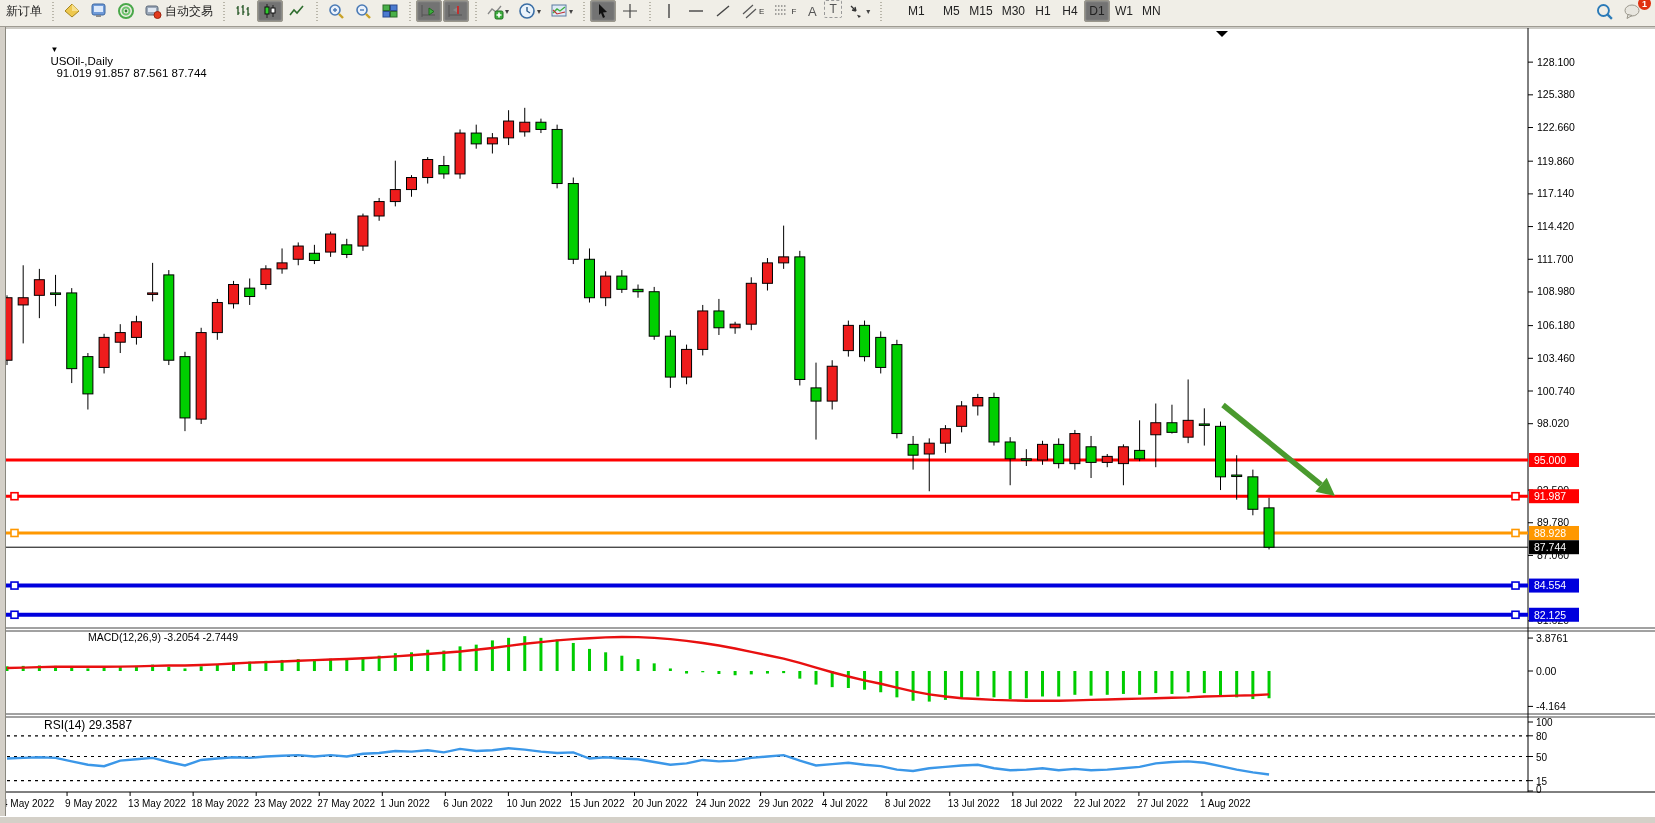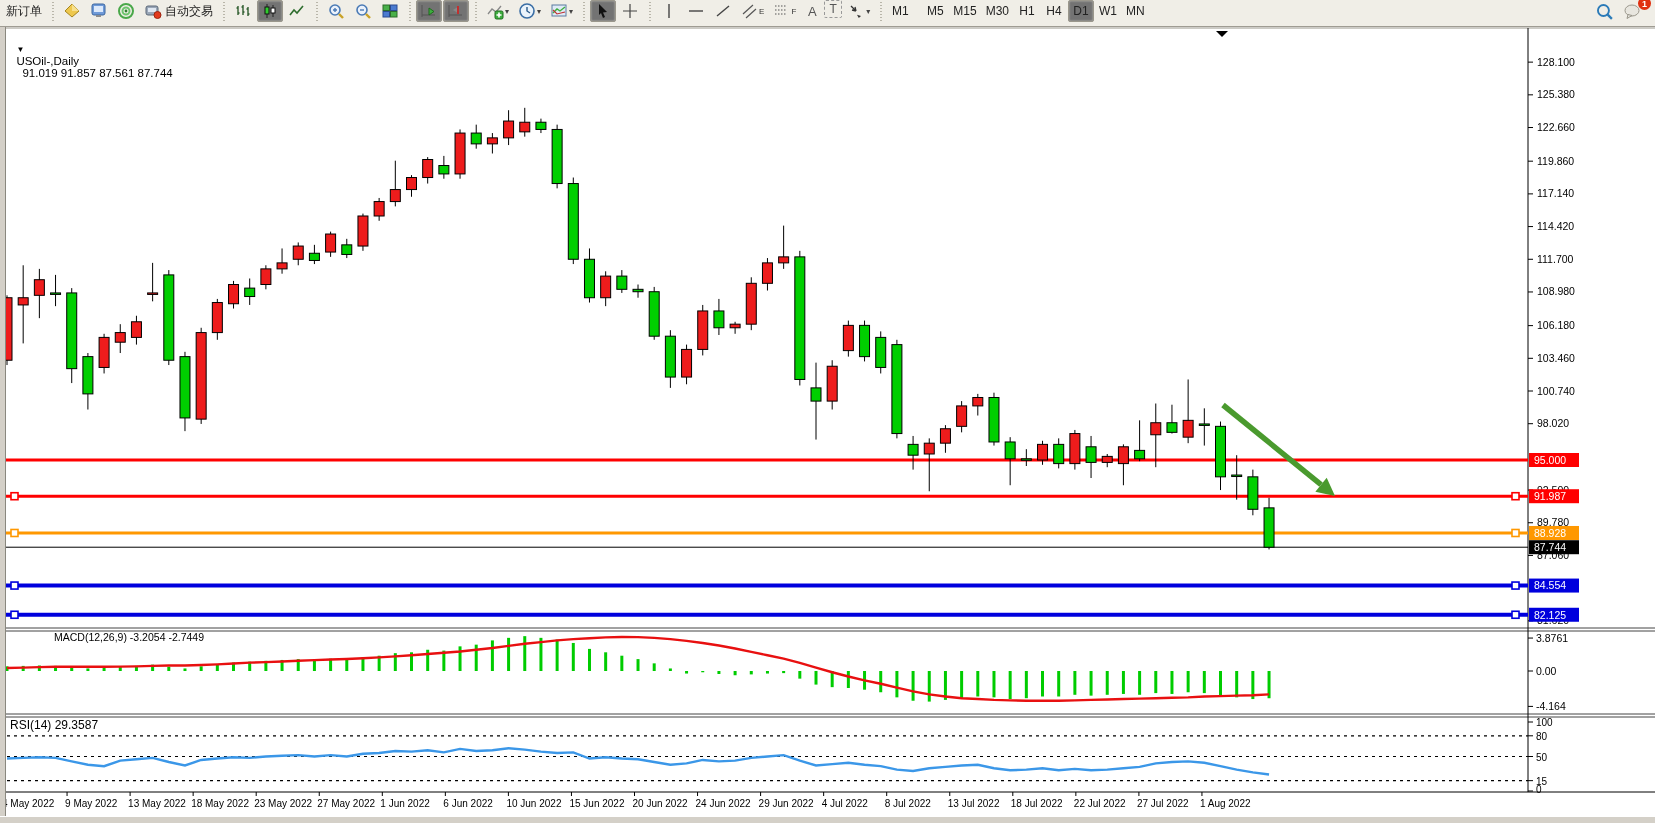--- a/index.html
+++ b/index.html
@@ -15,21 +15,21 @@
     background:repeating-linear-gradient(180deg,#b9b6aa 0 1px,transparent 1px 3px);
     background-size:2px 100%;background-repeat:no-repeat;background-position:3px 2px;}
   .caret{font-size:8px;color:#444;margin-left:1px;}
   .tficon{display:block;}
   #notif-badge{position:absolute;top:-4px;right:-5px;background:#e03010;color:#fff;border-radius:50%;
     width:13px;height:13px;font-size:9px;display:flex;align-items:center;justify-content:center;font-weight:bold;}
   #chart-wrap{position:absolute;left:0;top:27px;width:1655px;height:670px;background:#fff;}
   #left-strip{position:absolute;left:0;top:27px;width:6px;height:789px;background:#d4d0c8;
     border-right:1px solid #8a887f;box-sizing:border-box;}
   #bottom-strip{position:absolute;left:0;top:816px;width:1655px;height:7px;background:#d4d0c8;border-top:1px solid #fff;}
-  .ovl{position:absolute;font-size:11px;color:#000;white-space:pre;}
+  .ovl{position:absolute;font-size:11px;color:#000;white-space:pre;margin-left:34px;}
   #chart-title{left:10px;top:31px;font-size:11.5px;}
   #macd-label{left:10px;top:631px;font-size:10.5px;padding-left:44px;}
   #rsi-label{left:10px;top:718px;font-size:12px;}
   svg text{font-family:"Liberation Sans",sans-serif;}
 </style>
 </head>
 <body>
 
 <div id="toolbar">
   <div class="tbtn texted">新订单</div>
@@ -198,21 +198,21 @@
   <div class="tbtn">
     <svg class="tficon" width="18" height="18" viewBox="0 0 18 18">
         <path d="M4 4l5 5M9 9l-1 -4M9 9l-4 -1" stroke="#333" stroke-width="1.3" fill="none"></path>
         <path d="M14 14l-4 -1.2 1.8 3.2z" fill="#333"></path>
       </svg>
     <span class="caret">▾</span>
   </div>
   <div class="tsep"></div>
 
   <div id="tf-group" style="display:flex;gap:1px">
-      <div class="tbtn texted" style="min-width: 26px;">M1</div>
+      <div class="tbtn texted" style="min-width: 26px; margin-left: 16px;">M1</div>
       <div class="tbtn texted" style="min-width: 26px; margin-left: 8px;">M5</div>
       <div class="tbtn texted" style="min-width: 26px;">M15</div>
       <div class="tbtn texted" style="min-width: 26px;">M30</div>
       <div class="tbtn texted" style="min-width: 26px;">H1</div>
       <div class="tbtn texted" style="min-width: 26px;">H4</div>
       <div class="tbtn texted active" style="min-width: 26px;">D1</div>
       <div class="tbtn texted" style="min-width: 26px;">W1</div>
       <div class="tbtn texted" style="min-width: 26px;">MN</div>
     </div>
 

